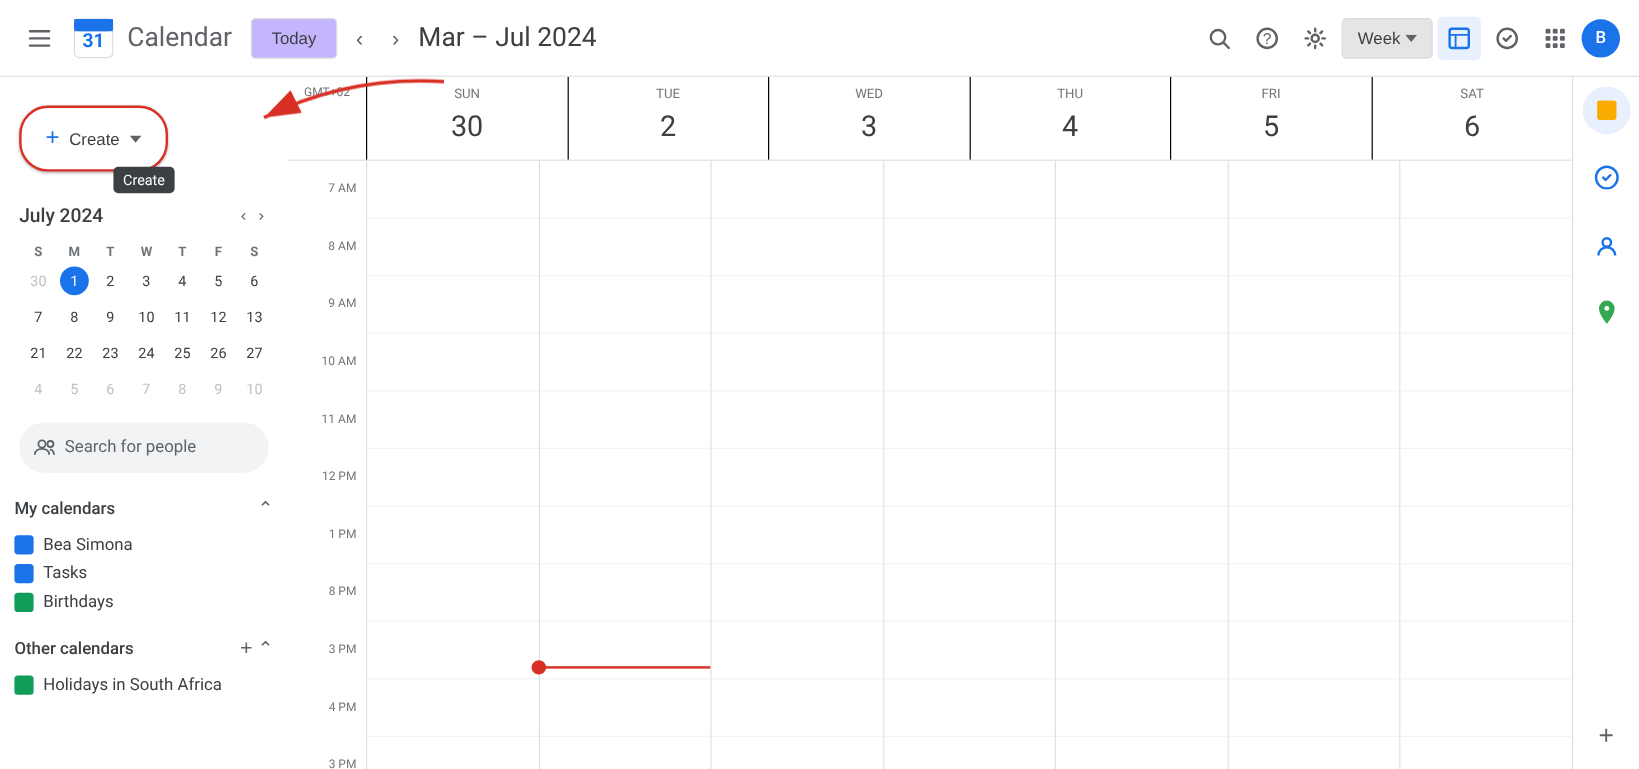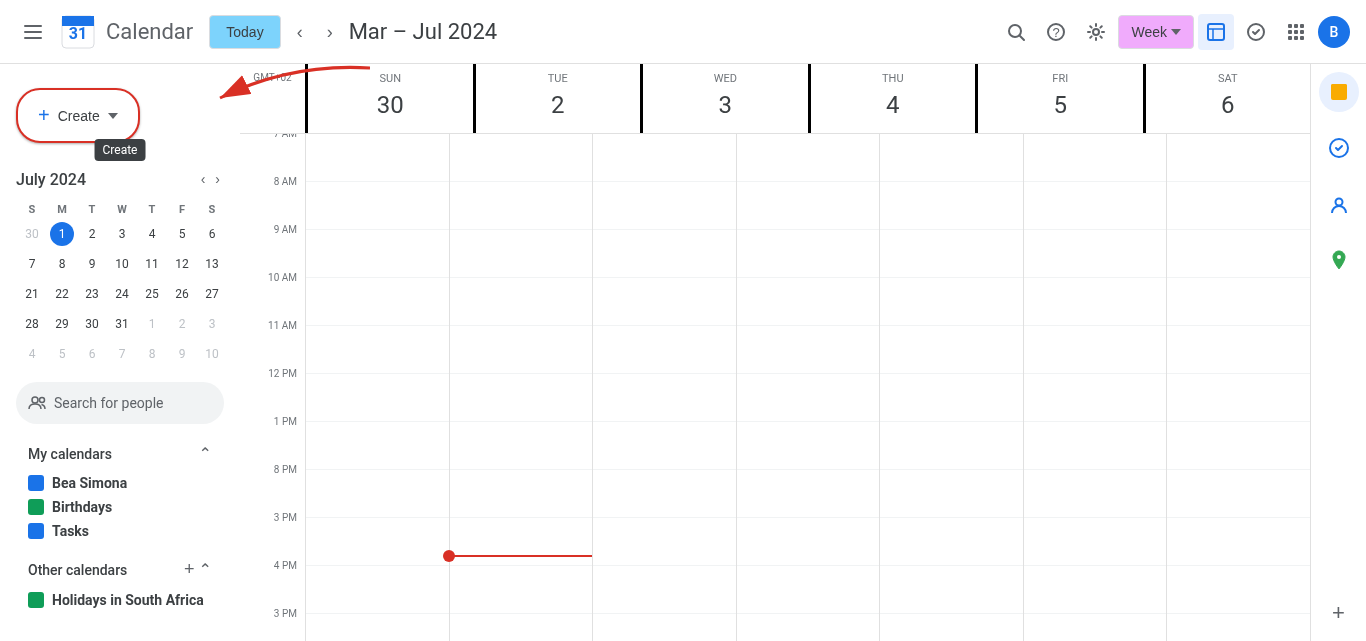--- a/index.html
+++ b/index.html
@@ -1,26 +1,26 @@
 <!DOCTYPE html>
 <html><head>
   <meta charset="utf-8">
   <style>
     * { box-sizing: border-box; margin: 0; padding: 0; }
     body { font-family: 'Google Sans', Roboto, Arial, sans-serif; font-size: 13px; color: #202124; background: #fff; overflow: hidden; height: 641px; width: 1366px; }
 
     
     .topbar { display: flex; align-items: center; height: 64px; padding: 0 16px; border-bottom: 1px solid #e0e0e0; gap: 8px; }
     .calendar-title { font-size: 22px; color: #5f6368; font-weight: 400; margin-right: 8px; }
-    .today-btn { border: 1px solid #dadce0; border-radius: 4px; padding: 8px 16px; font-size: 14px; cursor: pointer; background: #7dd3fc; color: #3c4043; }
+    .today-btn { border: 1px solid #dadce0; border-radius: 4px; padding: 8px 16px; font-size: 14px; cursor: pointer; background: #c4b5fd; color: #3c4043; }
     .nav-btn { border: none; background: none; cursor: pointer; padding: 8px; border-radius: 50%; color: #5f6368; font-size: 18px; line-height: 1; }
     .current-period { font-size: 22px; color: #3c4043; font-weight: 400; flex: 1; }
     .topbar-icons { display: flex; align-items: center; gap: 4px; }
     .icon-btn { border: none; background: none; cursor: pointer; padding: 8px; border-radius: 50%; color: #5f6368; font-size: 18px; display: flex; align-items: center; justify-content: center; }
-    .week-selector { border: 1px solid #dadce0; border-radius: 4px; padding: 8px 12px; font-size: 14px; cursor: pointer; background: #f0abfc; color: #3c4043; display: flex; align-items: center; gap: 4px; }
+    .week-selector { border: 1px solid #dadce0; border-radius: 4px; padding: 8px 12px; font-size: 14px; cursor: pointer; background: #e5e5e5; color: #3c4043; display: flex; align-items: center; gap: 4px; }
     .active-view-btn { background: #e8f0fe; border-radius: 4px; padding: 8px; }
     .avatar { width: 32px; height: 32px; border-radius: 50%; background: #1a73e8; color: #fff; display: flex; align-items: center; justify-content: center; font-size: 14px; font-weight: 500; cursor: pointer; }
 
     
     .main { display: flex; height: calc(641px - 64px); }
 
     
     .sidebar { width: 240px; min-width: 240px; padding: 8px 0; border-right: none; overflow-y: auto; }
     .create-btn-container { position: relative; padding: 16px; margin-bottom: 8px; }
     .create-btn { display: flex; align-items: center; gap: 8px; border: none; background: #fff; box-shadow: 0 1px 3px rgba(0,0,0,0.2), 0 1px 2px rgba(0,0,0,0.14); border-radius: 24px; padding: 14px 20px; cursor: pointer; font-size: 14px; color: #3c4043; font-weight: 500; border: 2px solid #d93025; }
@@ -37,43 +37,43 @@
     .mini-cal-grid td { text-align: center; padding: 2px; width: 30px; }
     .mini-cal-grid td span { display: inline-flex; align-items: center; justify-content: center; width: 24px; height: 24px; border-radius: 50%; font-size: 12px; cursor: pointer; color: #3c4043; }
     .mini-cal-grid td.today span { background: #1a73e8; color: #fff; }
     .mini-cal-grid td.other-month span { color: #bdc1c6; }
 
     
     .search-people { display: flex; align-items: center; gap: 8px; margin: 12px 16px; padding: 12px 12px; background: #f1f3f4; border-radius: 24px; cursor: text; }
     .search-people-text { color: #5f6368; font-size: 14px; }
 
     
-    .cal-section { padding: 0 20px; margin-top: 8px; }
+    .cal-section { padding: 0 4px; margin-top: 8px; }
     .cal-section-header { display: flex; align-items: center; justify-content: space-between; padding: 8px 8px; cursor: pointer; }
     .cal-section-title { font-size: 14px; color: #3c4043; font-weight: 500; }
     .cal-section-toggle { border: none; background: none; cursor: pointer; color: #5f6368; font-size: 16px; }
-    .cal-item { display: flex; align-items: flex-end; gap: 8px; padding: 4px 8px; cursor: pointer; border-radius: 4px; font-weight: bold; }
+    .cal-item { display: flex; align-items: flex-end; gap: 8px; padding: 4px 8px; cursor: pointer; border-radius: 4px; }
     .cal-checkbox { width: 16px; height: 16px; border-radius: 3px; display: inline-block; }
     .cal-label { font-size: 14px; color: #3c4043; }
 
     
     .terms { padding: 8px 16px; }
 
     
     .calendar-area { flex: 1; display: flex; flex-direction: column; overflow: hidden; }
     .cal-header-row { display: flex; border-bottom: 1px solid #e0e0e0; }
     .timezone-col { width: 65px; min-width: 65px; font-size: 10px; color: #70757a; text-align: center; padding: 8px 0; border-right: none; }
-    .day-header { flex: 1; text-align: center; padding: 8px 0; border-left: 3px solid #000000; }
+    .day-header { flex: 1; text-align: center; padding: 8px 0; border-left: 1px solid #000000; }
     .day-name { font-size: 11px; color: #70757a; text-transform: uppercase; }
     .day-num { font-size: 24px; font-weight: 400; color: #3c4043; display: inline-flex; align-items: center; justify-content: center; width: 40px; height: 40px; border-radius: 50%; }
     .day-num.today { background: #1a73e8; color: #fff; }
 
     
     .time-grid { flex: 1; overflow-y: auto; display: flex; position: relative; }
-    .time-labels { width: 65px; min-width: 65px; }
+    .time-labels { width: 65px; min-width: 65px; margin-top: 24px; }
     .time-slot { height: 48px; display: flex; align-items: flex-start; justify-content: flex-end; padding-right: 8px; }
     .time-label { font-size: 10px; color: #70757a; transform: translateY(-6px); }
     .day-columns { flex: 1; display: flex; position: relative; }
     .day-col { flex: 1; border-left: 1px solid #e0e0e0; position: relative; }
     .hour-line { height: 48px; border-bottom: 1px solid #f1f3f4; }
 
     
     .right-sidebar { width: 56px; border-left: 1px solid #e0e0e0; display: flex; flex-direction: column; align-items: center; padding-top: 8px; gap: 16px; }
     .right-icon { width: 40px; height: 40px; border-radius: 50%; display: flex; align-items: center; justify-content: center; cursor: pointer; color: #5f6368; font-size: 20px; }
     .right-icon.active { color: #1a73e8; background: #e8f0fe; }
@@ -221,29 +221,20 @@
             <tr>
               <td><span>21</span></td>
               <td><span>22</span></td>
               <td><span>23</span></td>
               <td><span>24</span></td>
               <td><span>25</span></td>
               <td><span>26</span></td>
               <td><span>27</span></td>
             </tr>
             <tr>
-              <td><span>28</span></td>
-              <td><span>29</span></td>
-              <td><span>30</span></td>
-              <td><span>31</span></td>
-              <td class="other-month"><span>1</span></td>
-              <td class="other-month"><span>2</span></td>
-              <td class="other-month"><span>3</span></td>
-            </tr>
-            <tr>
               <td class="other-month"><span>4</span></td>
               <td class="other-month"><span>5</span></td>
               <td class="other-month"><span>6</span></td>
               <td class="other-month"><span>7</span></td>
               <td class="other-month"><span>8</span></td>
               <td class="other-month"><span>9</span></td>
               <td class="other-month"><span>10</span></td>
             </tr>
           </tbody>
       </table>
@@ -263,26 +254,26 @@
       <div class="cal-section-header">
         <span class="cal-section-title">My calendars</span>
         <button class="cal-section-toggle">⌃</button>
       </div>
       <div id="my-cal-items">
           <div class="cal-item">
             <span class="cal-checkbox" style="background:#1a73e8;"></span>
             <span class="cal-label">Bea Simona</span>
           </div>
           <div class="cal-item">
+            <span class="cal-checkbox" style="background:#1a73e8;"></span>
+            <span class="cal-label">Tasks</span>
+          </div>
+          <div class="cal-item">
             <span class="cal-checkbox" style="background:#0f9d58;"></span>
             <span class="cal-label">Birthdays</span>
-          </div>
-          <div class="cal-item">
-            <span class="cal-checkbox" style="background:#1a73e8;"></span>
-            <span class="cal-label">Tasks</span>
           </div>
         </div>
     </div>
 
     <div class="cal-section">
       <div class="cal-section-header">
         <span class="cal-section-title">Other calendars</span>
         <div style="display:flex;align-items:center;gap:4px">
           <button class="cal-section-toggle" style="font-size:18px">+</button>
           <button class="cal-section-toggle">⌃</button>

